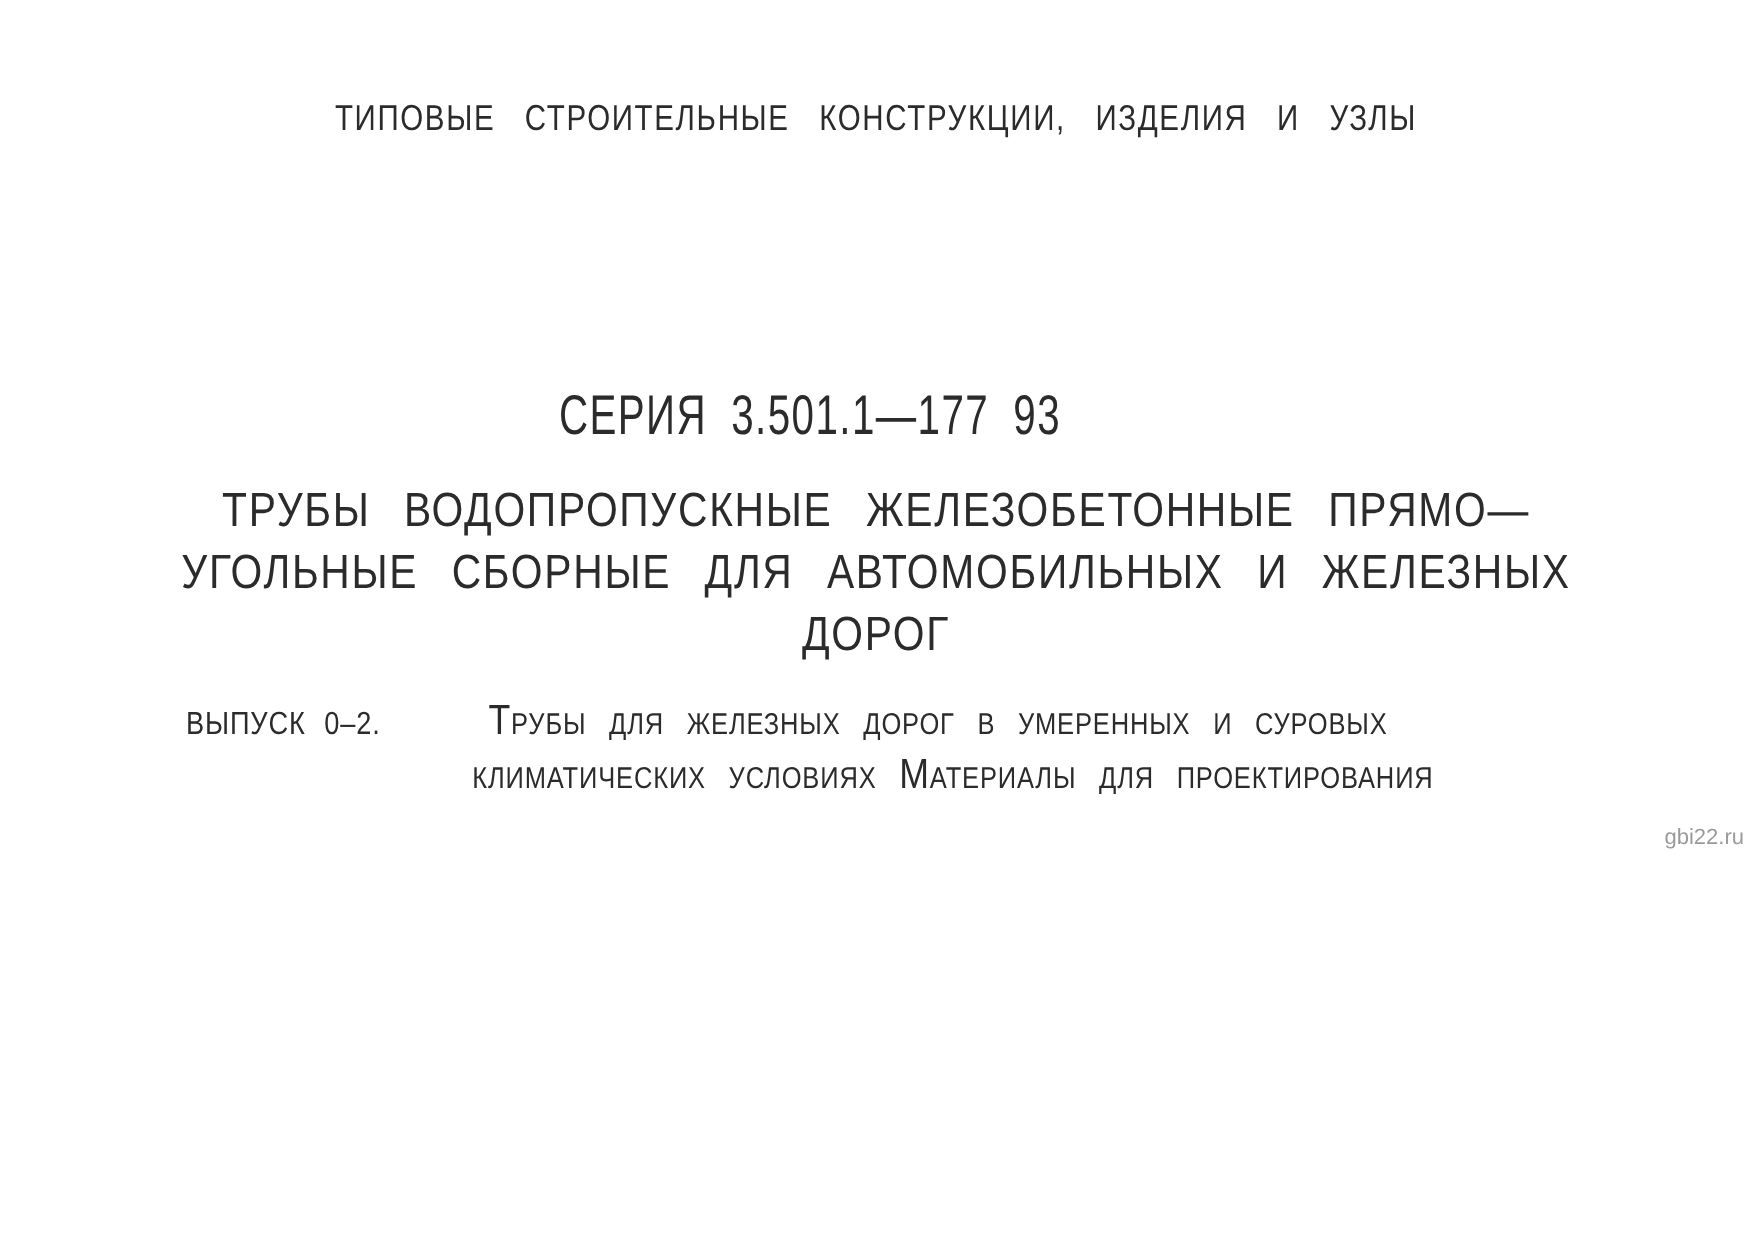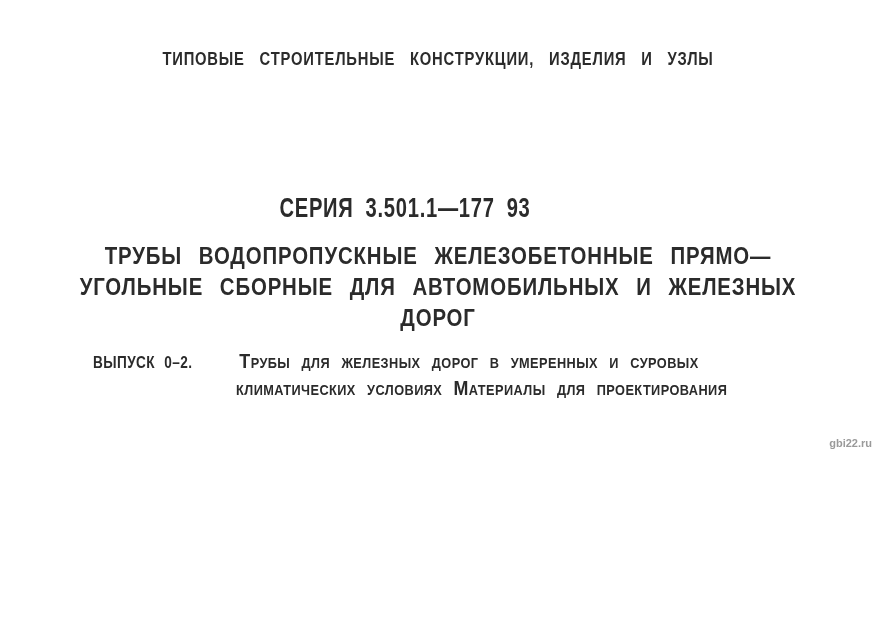--- a/index.html
+++ b/index.html
@@ -8,21 +8,20 @@
     background: #ffffff;
   }
   .page {
     position: relative;
     width: 876px;
     height: 574px;
     background: var(--paper, #ffffff);
     font-family: "Liberation Sans", "DejaVu Sans", sans-serif;
     color: var(--ink, #2b2b2b);
     overflow: hidden;
-    font-weight: bold;
   }
   .txt {
     position: absolute;
     white-space: nowrap;
   }
   .doc-header {
     top: 48px;
     left: 0;
     width: 876px;
     text-align: center;
@@ -74,21 +73,21 @@
     text-align: center;
     font-size: 21px;
     line-height: 27px;
     letter-spacing: 0.5px;
     word-spacing: 7px;
     font-variant: small-caps;
     transform: scaleX(0.85);
     transform-origin: 50% 50%;
   }
   .watermark {
-    top: 436px;
+    top: 412px;
     right: 4px;
     font-size: 11px;
     line-height: 14px;
     color: var(--watermark, #9a9a9a);
   }
 </style>
 </head>
 <body>
 
 <div class="page">

